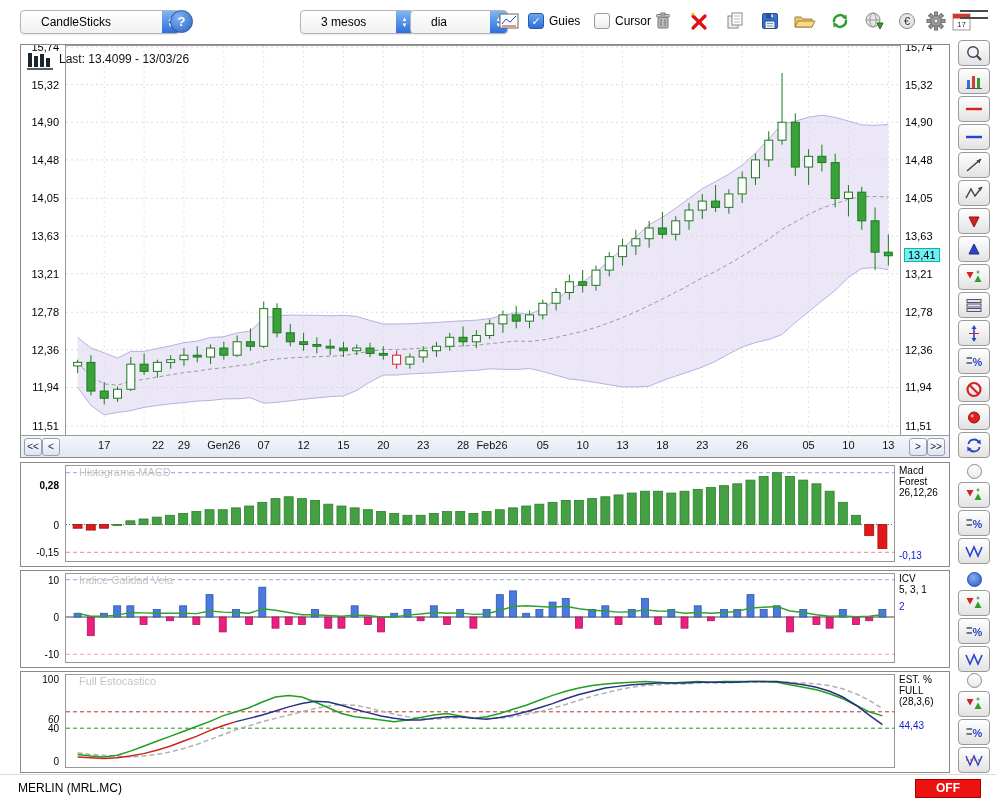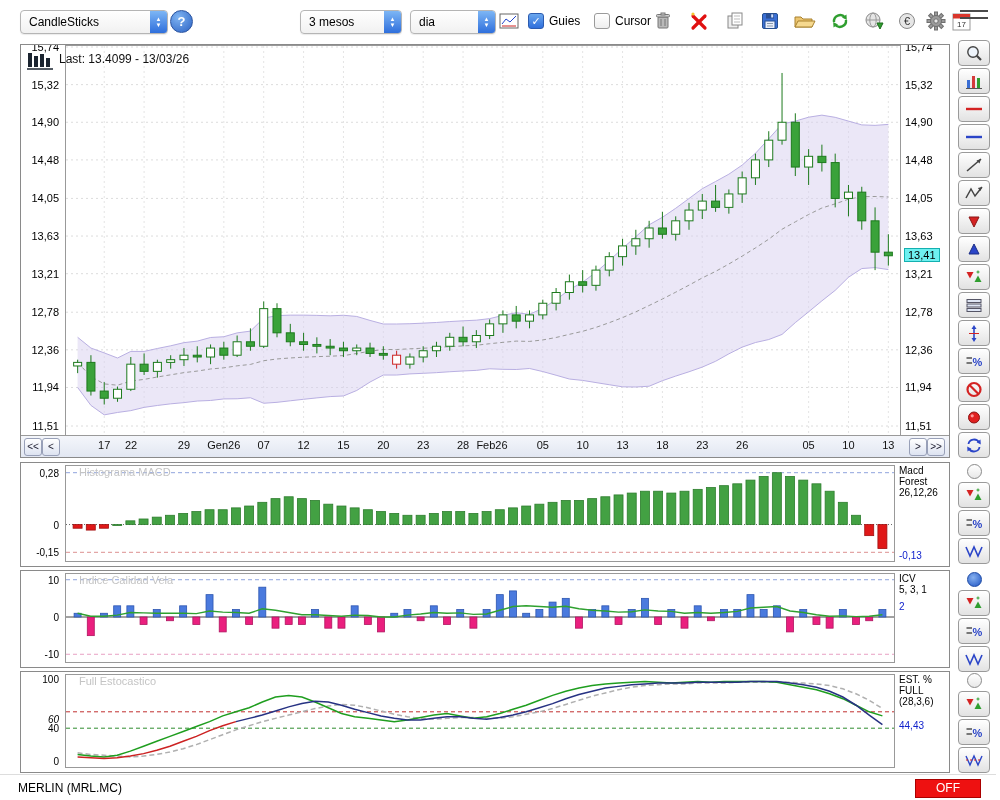--- a/index.html
+++ b/index.html
@@ -1,19 +1,19 @@
 <!DOCTYPE html>
 <html><head>
 <meta charset="utf-8">
 <style>
   html,body{margin:0;padding:0;background:#fff;}
   #app{position:relative;width:1000px;height:800px;background:#fff;font-family:"Liberation Sans",sans-serif;overflow:hidden;-webkit-user-select:none;user-select:none;}
   
   #toolbar{position:absolute;left:0;top:0;width:1000px;height:40px;background:#fff;}
-  .mac-select{position:absolute;top:10px;height:22px;background:linear-gradient(#ffffff,#f1f1f1);border:1px solid #b5b5b5;border-radius:4px;display:flex;align-items:center;font-size:12px;padding-left:8px;box-shadow:0 1px 1px rgba(0,0,0,.08);color:#000;}
+  .mac-select{position:absolute;top:10px;height:22px;background:linear-gradient(#ffffff,#f1f1f1);border:1px solid #b5b5b5;border-radius:4px;display:flex;align-items:center;font-size:12px;padding-left:20px;box-shadow:0 1px 1px rgba(0,0,0,.08);color:#000;}
   .mac-select .lbl{flex:1;white-space:nowrap;}
   .stepper{width:17px;height:22px;margin-left:6px;background:linear-gradient(#7db6f5,#2f6fdc);border-radius:0 3px 3px 0;display:flex;flex-direction:column;align-items:center;justify-content:center;color:#fff;font-size:6px;line-height:6px;}
   .help-btn{position:absolute;top:10px;width:21px;height:21px;border-radius:50%;background:radial-gradient(circle at 35% 30%,#7fb4f2,#2b62c4);color:#fff;font-weight:bold;text-align:center;line-height:21px;font-size:13px;border:1px solid #2b54a0;}
   .check{position:absolute;display:flex;align-items:center;gap:5px;font-size:12px;color:#000;}
   .check .box{width:14px;height:14px;border:1px solid #9a9a9a;border-radius:3px;background:linear-gradient(#fff,#eee);color:#fff;font-size:11px;line-height:14px;text-align:center;}
   .check .box.on{background:linear-gradient(#6aa7ee,#2f6fdc);border-color:#2c5cb0;}
   .tb-icon{position:absolute;top:9px;width:26px;height:24px;display:flex;align-items:center;justify-content:center;}
   .win-dash{position:absolute;right:12px;height:2px;width:28px;background:#4a4a4a;}
   
   #price-chart{position:absolute;left:20px;top:44px;width:928px;height:412px;border:1px solid #8a8a8a;background:#fff;overflow:hidden;}
@@ -44,21 +44,21 @@
   #sidebar-main{position:absolute;left:954px;top:38px;width:40px;}
   .tool-btn{width:30px;height:24px;margin:2px auto;border:1px solid #9a9a9a;border-radius:4px;background:linear-gradient(#ffffff,#e2e2e2);display:flex;align-items:center;justify-content:center;box-shadow:inset 0 1px 0 rgba(255,255,255,.7);}
   .ctrl{position:absolute;left:954px;width:40px;}
   #ctrl-macd{top:463px;}  #ctrl-icv{top:571px;}  #ctrl-stoch{top:672px;}
   .radio{width:13px;height:13px;border-radius:50%;border:1px solid #8a8a8a;background:linear-gradient(#fff,#e8e8e8);margin:1px auto 3px auto;}
   .radio.sel{background:radial-gradient(circle at 40% 35%,#86b0ef,#1f55c4);border-color:#1c49a4;}
   
   #status{position:absolute;left:0;top:774px;width:996px;height:26px;background:#fff;border-top:1px solid #ddd;font-size:12px;}
   #symbol{position:absolute;left:18px;top:6px;color:#000;}
   #config-path{position:absolute;left:240px;top:6px;width:670px;text-align:center;color:#1122cc;text-decoration:underline;white-space:nowrap;overflow:hidden;}
-  #off-btn{position:absolute;right:15px;top:4px;width:64px;height:17px;background:#ee1111;color:#fff;font-weight:normal;font-size:12px;text-align:center;line-height:17px;border:1px solid #aa0000;}
+  #off-btn{position:absolute;right:15px;top:4px;width:64px;height:17px;background:#ee1111;color:#fff;font-weight:bold;font-size:12px;text-align:center;line-height:17px;border:1px solid #aa0000;}
 </style>
 </head>
 <body>
 
 <div id="app">
 
   <div id="toolbar">
     <div class="mac-select" style="left:20px;width:138px">
       <span class="lbl">CandleSticks</span>
       <span class="stepper">
@@ -380,21 +380,21 @@
       <line x1="0" y1="18" x2="26" y2="18" stroke="#1b2430" stroke-width="1.5"></line>
     </svg>
     <div id="last-label">Last: 13.4099 - 13/03/26</div>
     <div id="price-now" style="top: 202.773px;">13,41</div>
     <div id="price-nav">
       <div class="nav-btn" style="left:3px">&lt;&lt;</div>
       <div class="nav-btn" style="left:21px">&lt;</div>
       <div class="nav-btn" style="left:888px">&gt;</div>
       <div class="nav-btn" style="left:906px">&gt;&gt;</div>
     <div class="navlab" style="left: 66.2258px;">17</div>
-        <div class="navlab" style="left: 93px;">22</div>
+        <div class="navlab" style="left: 120px;">22</div>
         <div class="navlab" style="left: 145.968px;">29</div>
         <div class="navlab" style="left: 185.839px;">Gen26</div>
         <div class="navlab" style="left: 225.71px;">07</div>
         <div class="navlab" style="left: 265.581px;">12</div>
         <div class="navlab" style="left: 305.452px;">15</div>
         <div class="navlab" style="left: 345.323px;">20</div>
         <div class="navlab" style="left: 385.194px;">23</div>
         <div class="navlab" style="left: 425.065px;">28</div>
         <div class="navlab" style="left: 454px;">Feb26</div>
         <div class="navlab" style="left: 504.806px;">05</div>
@@ -472,21 +472,21 @@
         <rect x="733.741935483871" y="15.106382978723403" width="9" height="44.42553191489362" fill="#43a143" stroke="#2d7d2d" stroke-width="0.8"></rect>
         <rect x="746.9354838709677" y="18.80851063829787" width="9" height="40.72340425531915" fill="#43a143" stroke="#2d7d2d" stroke-width="0.8"></rect>
         <rect x="760.1290322580645" y="26.212765957446805" width="9" height="33.319148936170215" fill="#43a143" stroke="#2d7d2d" stroke-width="0.8"></rect>
         <rect x="773.3225806451613" y="37.319148936170215" width="9" height="22.212765957446805" fill="#43a143" stroke="#2d7d2d" stroke-width="0.8"></rect>
         <rect x="786.516129032258" y="50.27659574468085" width="9" height="9.255319148936174" fill="#43a143" stroke="#2d7d2d" stroke-width="0.8"></rect>
         <rect x="799.7096774193549" y="59.53191489361702" width="9" height="11.10638297872341" fill="#e01818" stroke="#a01010" stroke-width="0.8"></rect>
         <rect x="812.9032258064516" y="59.53191489361702" width="9" height="24.06382978723405" fill="#e01818" stroke="#a01010" stroke-width="0.8"></rect>
         <rect x="0.5" y="0.5" width="829" height="96" fill="none" stroke="#999"></rect>
       </svg>
     <div class="ylabels" id="macd-ylabels">
-        <div class="ytick" style="top: 5px;">0,28</div>
+        <div class="ytick" style="top: 17px; font-weight: bold;">0,28</div>
         <div class="ytick" style="top: 56.5319px;">0</div>
         <div class="ytick" style="top: 84.2979px;">-0,15</div>
       </div>
     <div class="panel-title">Histograma MACD</div>
     <div class="panel-right">
       <div>Macd</div>
       <div>Forest</div>
       <div>26,12,26</div>
     </div>
     <div class="pval" style="bottom:5px">-0,13</div>

